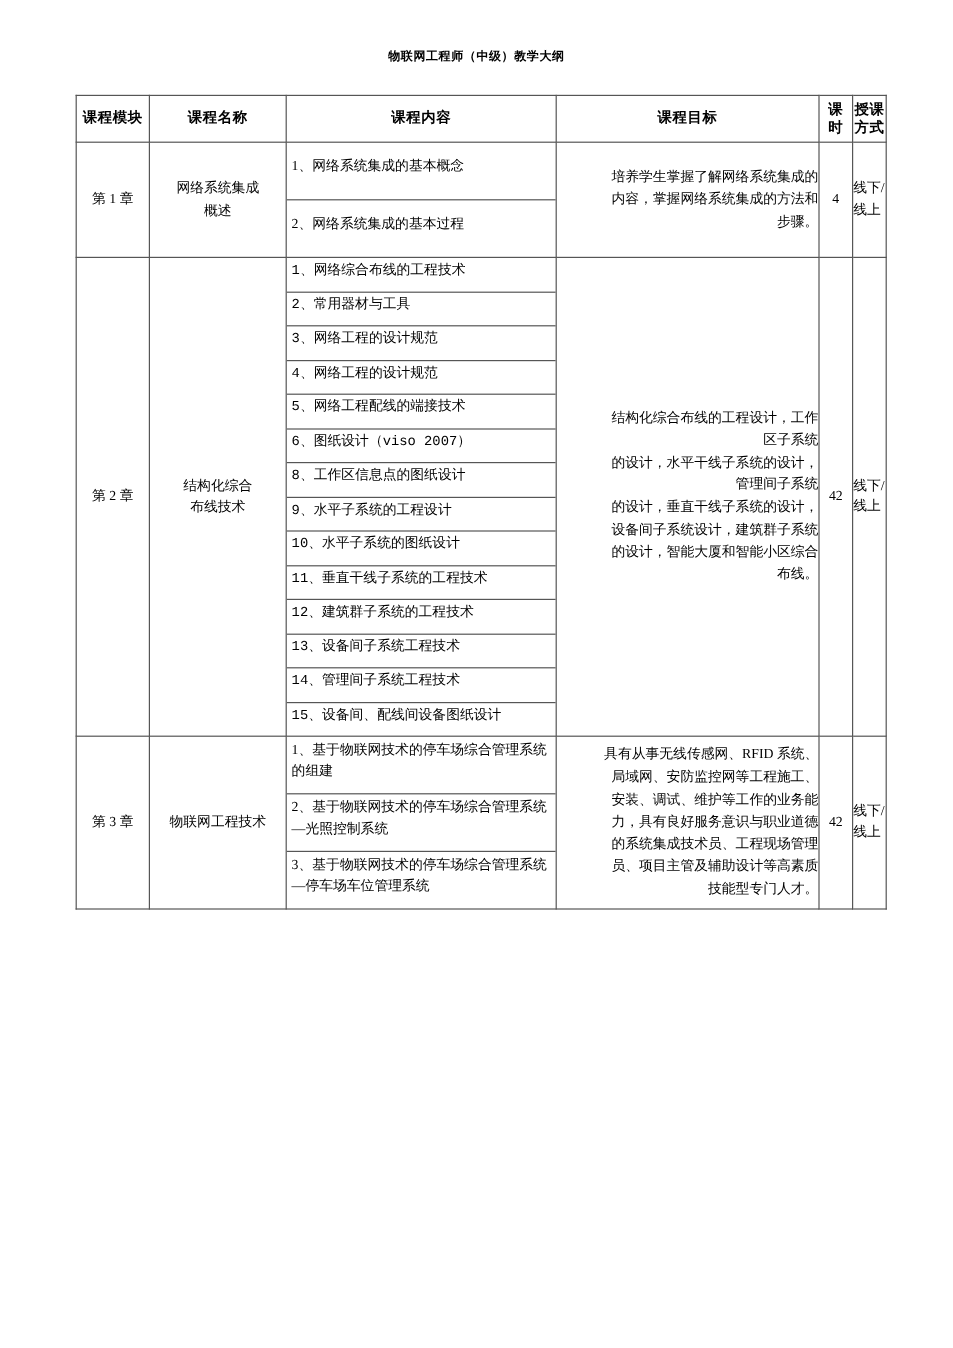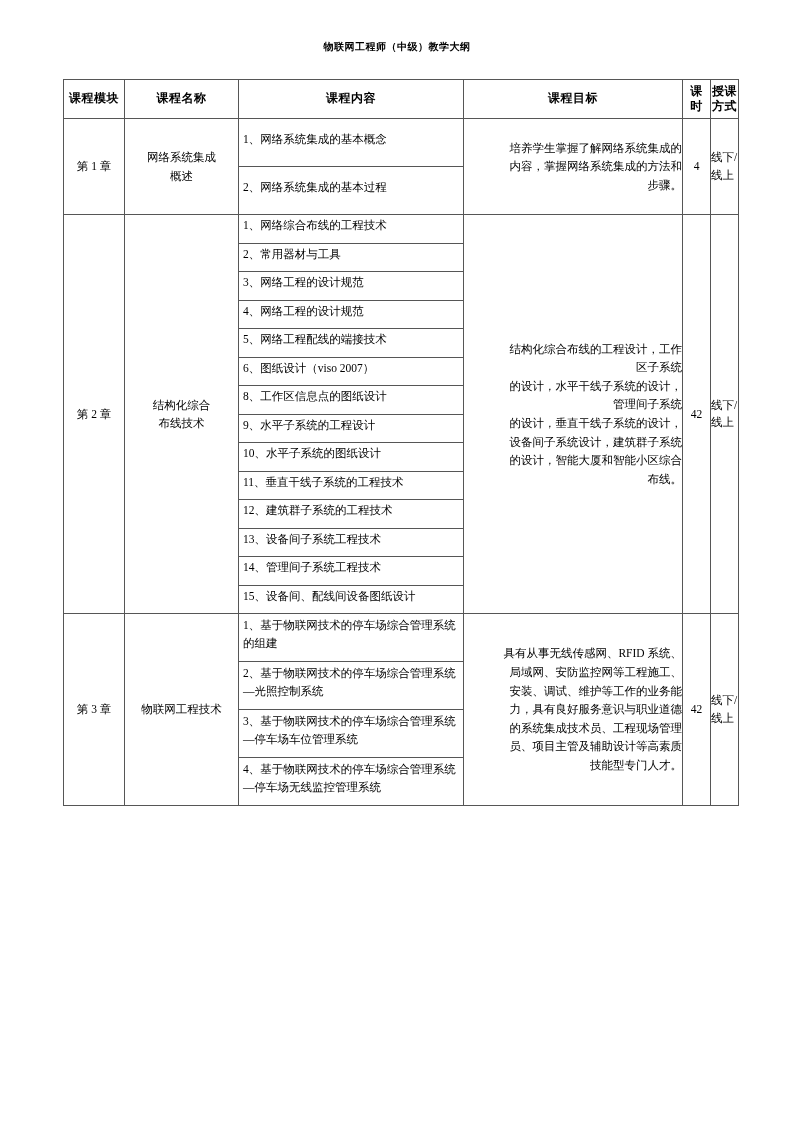--- a/index.html
+++ b/index.html
@@ -108,21 +108,21 @@
     border-bottom: 1px solid #565656;
     padding: 2px 3px 8px 4px;
     text-align: left;
     line-height: 1.5;
     vertical-align: middle;
   }
   table.content-list tr:last-child td {
     border-bottom: 0;
   }
   .r1 table.content-list td { height: 37px; }
-  .r2 table.content-list td { height: 17.5px; }
+  .r2 table.content-list td { height: 17.5px; font-family: Liberation Mono, monospace; }
   .r3 table.content-list td { height: 37px; }
 </style>
 </head>
 <body>
 
 <div class="page">
 
   <div class="doc-title">物联网工程师（中级）教学大纲</div>
 
   <table class="syllabus">
@@ -251,23 +251,20 @@
             <tbody>
                 <tr>
                   <td>1、基于物联网技术的停车场综合管理系统的组建</td>
                 </tr>
             <tr>
                   <td>2、基于物联网技术的停车场综合管理系统—光照控制系统</td>
                 </tr>
             <tr>
                   <td>3、基于物联网技术的停车场综合管理系统—停车场车位管理系统</td>
                 </tr>
-            <tr>
-                  <td>4、基于物联网技术的停车场综合管理系统—停车场无线监控管理系统</td>
-                </tr>
           </tbody>
             </table>
         </td>
         <td class="goal-cell">
           <span class="goal-line">具有从事无线传感网、RFID 系统、</span>
           <span class="goal-line">局域网、安防监控网等工程施工、</span>
           <span class="goal-line">安装、调试、维护等工作的业务能</span>
           <span class="goal-line">力，具有良好服务意识与职业道德</span>
           <span class="goal-line">的系统集成技术员、工程现场管理</span>
           <span class="goal-line">员、项目主管及辅助设计等高素质</span>

